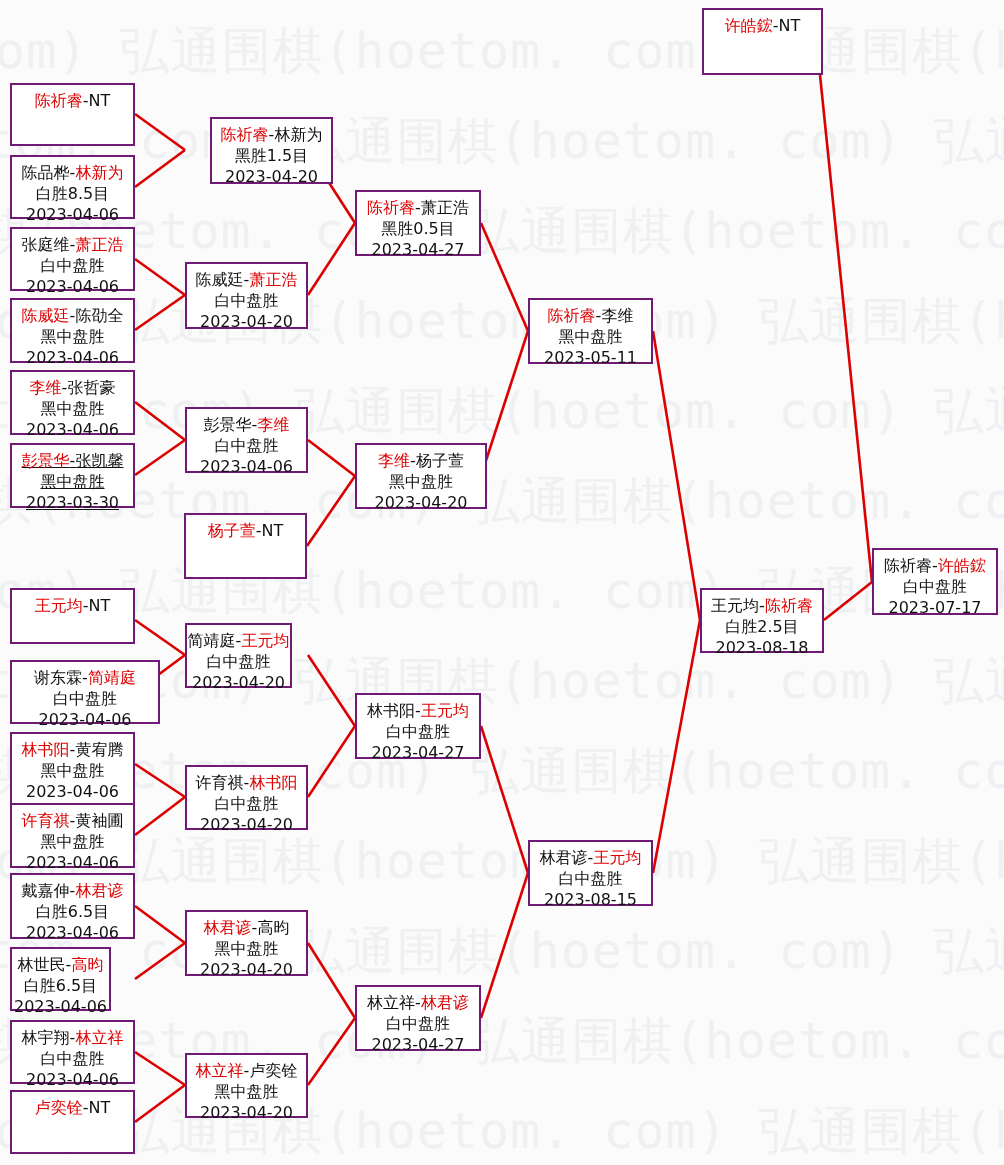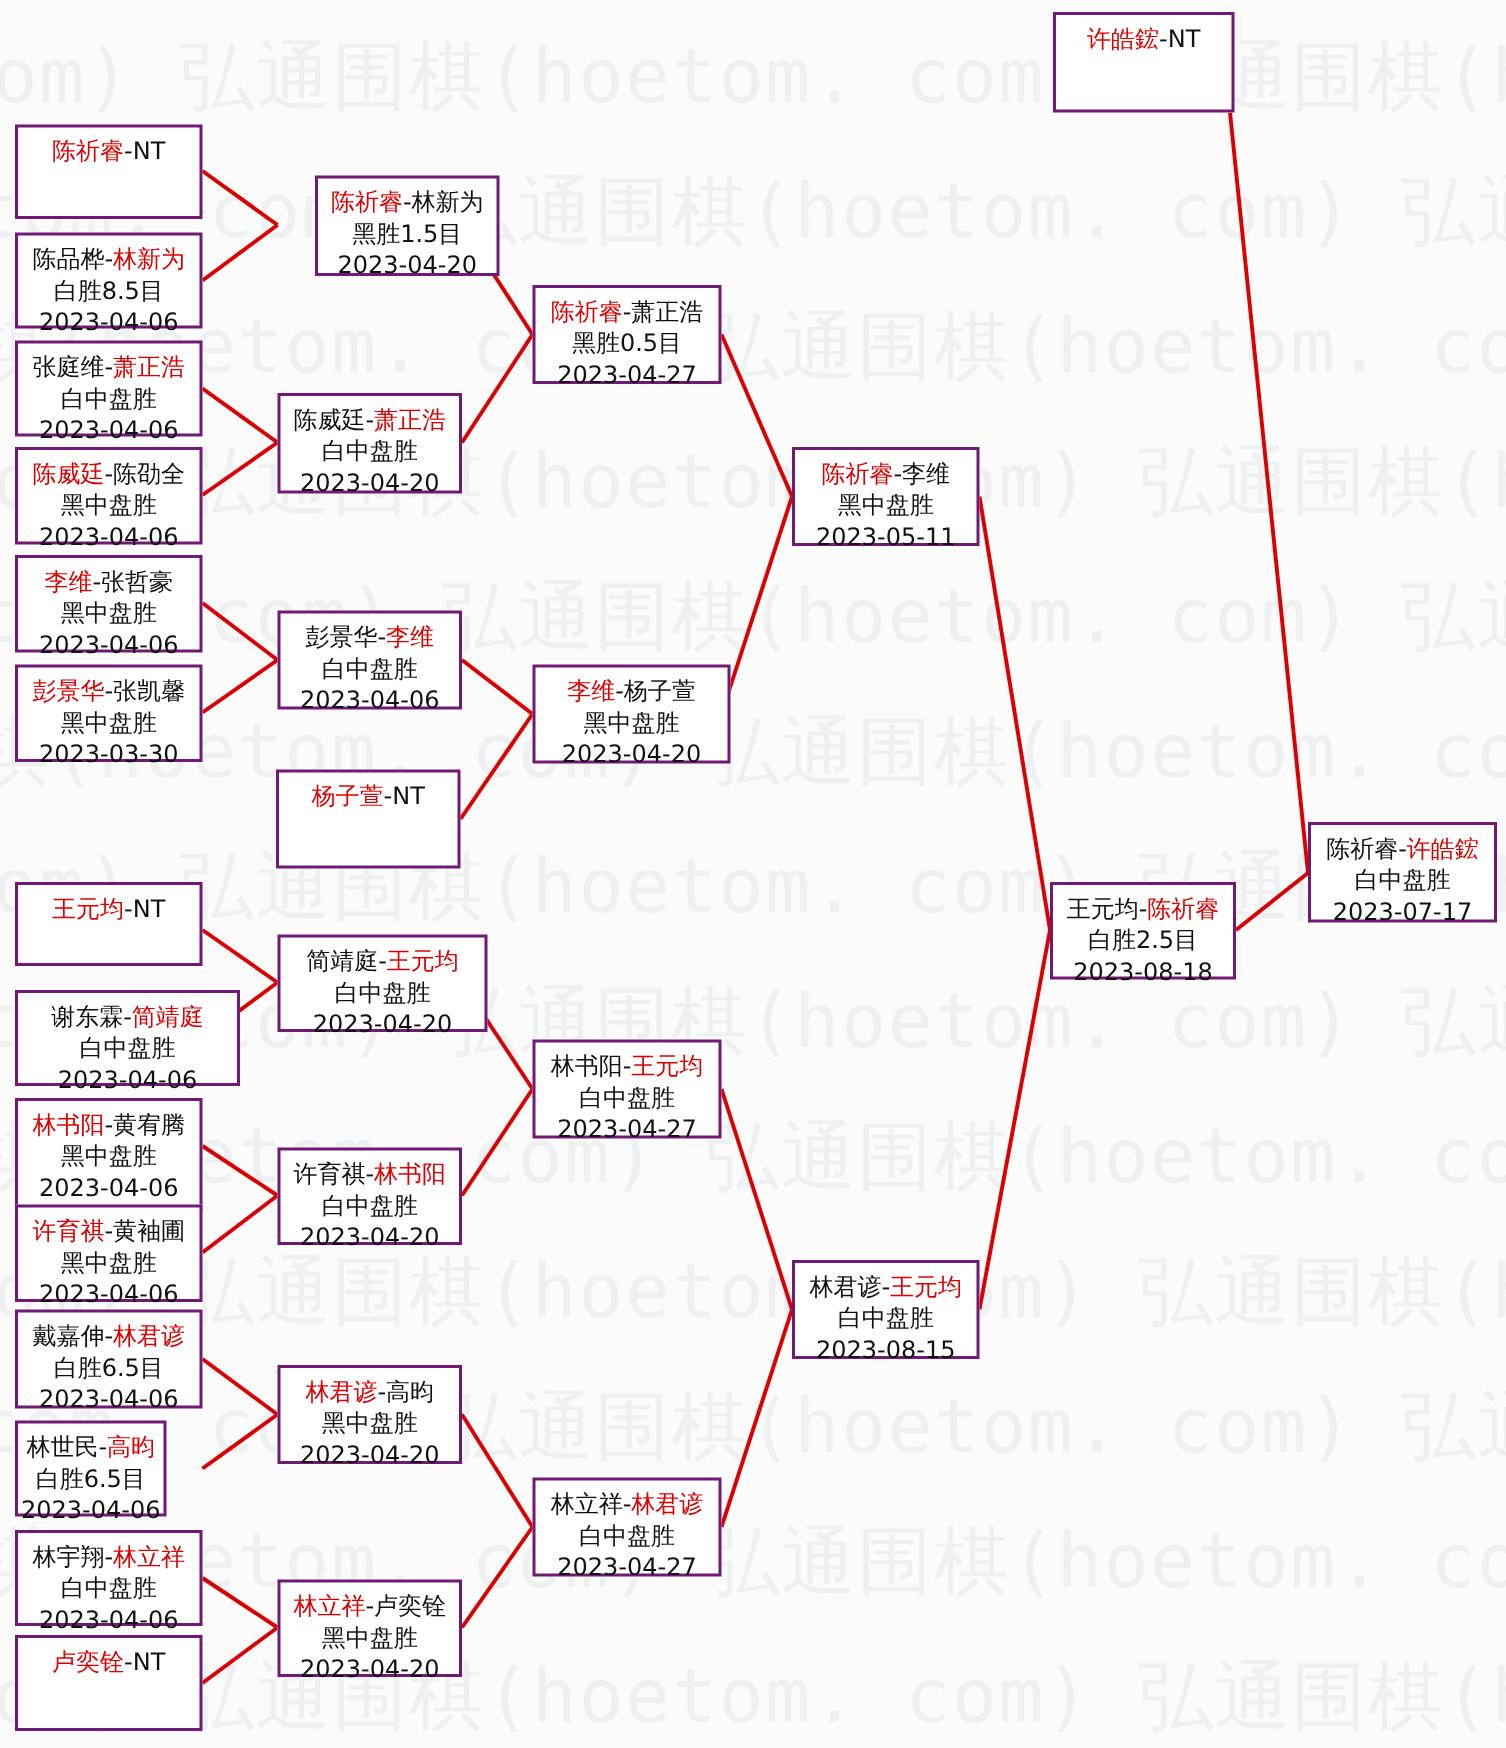--- a/index.html
+++ b/index.html
@@ -98,21 +98,21 @@
       <div class="match" style="left: 10px; top: 298px; width: 125px; height: 65px;">
         <span class="ln"><span class="win">陈威廷</span><span>-</span><span>陈劭全</span></span>
         <span class="ln">黑中盘胜</span>
         <span class="ln">2023-04-06</span>
       </div>
       <div class="match" style="left: 10px; top: 370px; width: 125px; height: 65px;">
         <span class="ln"><span class="win">李维</span><span>-</span><span>张哲豪</span></span>
         <span class="ln">黑中盘胜</span>
         <span class="ln">2023-04-06</span>
       </div>
-      <div class="match" style="left: 10px; top: 443px; width: 125px; height: 65px;">
+      <div class="match" style="left: 10px; top: 443px; width: 125px; height: 65px; text-decoration: underline;">
         <span class="ln"><span class="win">彭景华</span><span>-</span><span>张凯馨</span></span>
         <span class="ln">黑中盘胜</span>
         <span class="ln">2023-03-30</span>
       </div>
       <div class="match" style="left: 10px; top: 588px; width: 125px; height: 56px;">
         <span class="ln"><span class="win">王元均</span><span>-</span><span>NT</span></span>
         <span class="ln"></span>
         <span class="ln"></span>
       </div>
       <div class="match" style="left: 10px; top: 660px; width: 150px; height: 64px;">
@@ -163,21 +163,21 @@
       <div class="match" style="left: 185px; top: 407px; width: 123px; height: 66px;">
         <span class="ln"><span>彭景华</span><span>-</span><span class="win">李维</span></span>
         <span class="ln">白中盘胜</span>
         <span class="ln">2023-04-06</span>
       </div>
       <div class="match" style="left: 184px; top: 513px; width: 123px; height: 66px;">
         <span class="ln"><span class="win">杨子萱</span><span>-</span><span>NT</span></span>
         <span class="ln"></span>
         <span class="ln"></span>
       </div>
-      <div class="match" style="left: 185px; top: 623px; width: 140px; height: 65px;">
+      <div class="match" style="left: 185px; top: 623px; width: 107px; height: 65px;">
         <span class="ln"><span>简靖庭</span><span>-</span><span class="win">王元均</span></span>
         <span class="ln">白中盘胜</span>
         <span class="ln">2023-04-20</span>
       </div>
       <div class="match" style="left: 185px; top: 765px; width: 123px; height: 65px;">
         <span class="ln"><span>许育祺</span><span>-</span><span class="win">林书阳</span></span>
         <span class="ln">白中盘胜</span>
         <span class="ln">2023-04-20</span>
       </div>
       <div class="match" style="left: 185px; top: 910px; width: 123px; height: 66px;">

